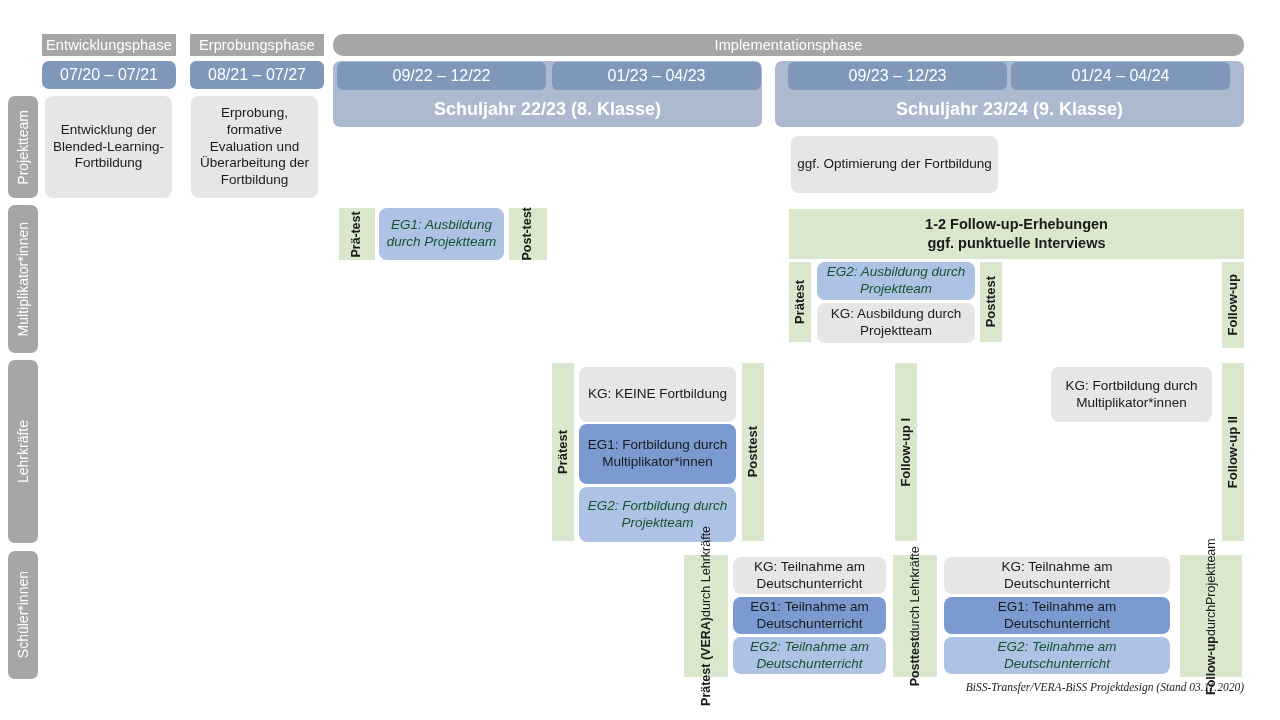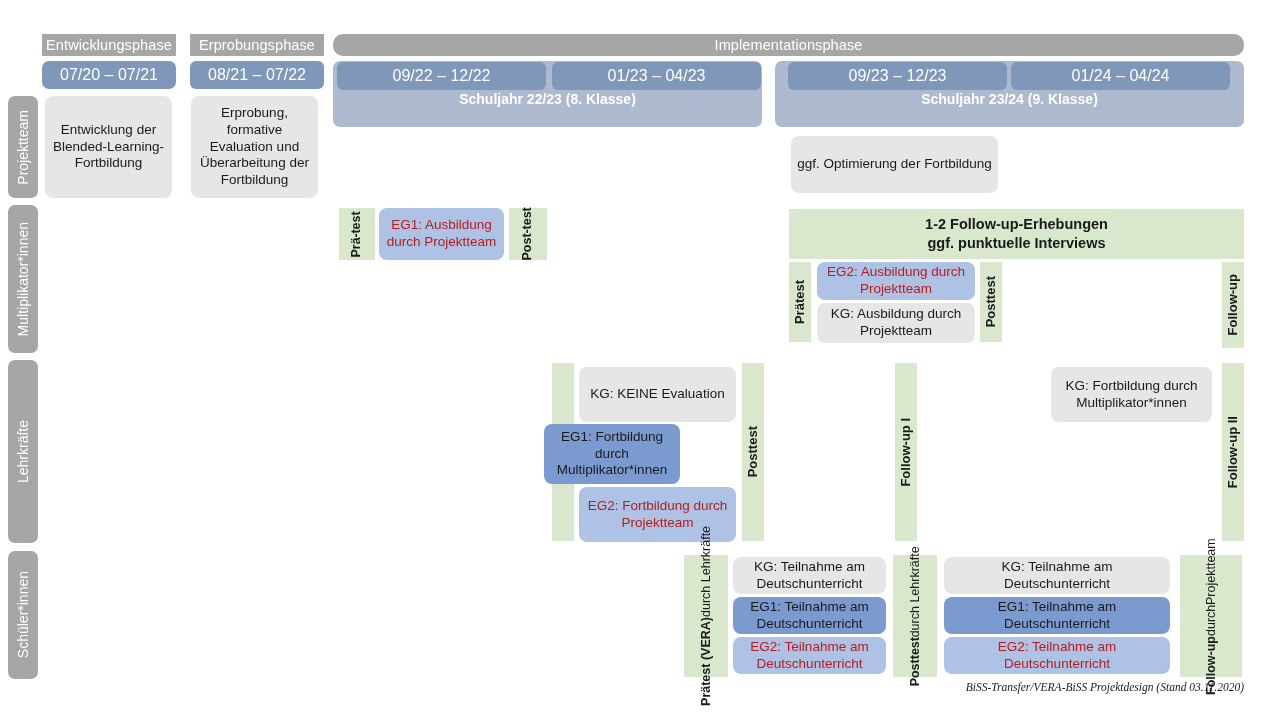--- a/index.html
+++ b/index.html
@@ -21,21 +21,21 @@
     font-size:14.5px;letter-spacing:.1px;
   }
   .datebar{
     background:#7f97b8;color:#ffffff;border-radius:6px;
     display:flex;align-items:center;justify-content:center;
     font-size:16px;
   }
   .yearbar{
     background:#acb9ce;color:#ffffff;border-radius:7px;
     display:flex;align-items:flex-end;justify-content:center;
-    font-size:14px;font-weight:bold;padding-bottom:20px;
+    font-size:18px;font-weight:bold;padding-bottom:7px;
   }
 
   
   .rolebar{
     background:#a6a6a6;color:#ffffff;border-radius:7px;
     display:flex;align-items:center;justify-content:center;
     font-size:14px;
   }
   .vert{
     writing-mode:vertical-rl;transform:rotate(180deg);
@@ -44,21 +44,21 @@
 
   
   .box{
     border-radius:8px;
     display:flex;align-items:center;justify-content:center;
     text-align:center;font-size:13.5px;line-height:1.25;
     padding:3px 6px;
   }
   .gray{background:#e6e6e6;color:#1a1a1a;}
   .blue-dark{background:#7a9ad0;color:#1a1a1a;}
-  .blue-light{background:#adc2e4;color:#b91c1c;}
+  .blue-light{background:#adc2e4;color:#14532d;font-style:italic;}
 
   
   .green{
     background:#d9e7cd;color:#1a1a1a;
     display:flex;align-items:center;justify-content:center;
   }
   .green-band{
     background:#d9e7cd;color:#1a1a1a;
     display:flex;align-items:center;justify-content:center;
     text-align:center;font-size:14.5px;font-weight:bold;line-height:1.3;
@@ -100,21 +100,21 @@
     <span>Erprobungsphase</span>
   </div>
   <div class="abs phasebar" style="left:333px;top:34px;width:911px;height:22px;border-radius:10px;">
     <span>Implementationsphase</span>
   </div>
 
   <div class="abs datebar" style="left:42px;top:61px;width:134px;height:28px;border-radius:7px;">
     <span>07/20 – 07/21</span>
   </div>
   <div class="abs datebar" style="left:190px;top:61px;width:134px;height:28px;">
-    <span>08/21 – 07/22</span>
+    <span>08/21 – 07/27</span>
   </div>
 
   <div class="abs yearbar" style="left:333px;top:61px;width:429px;height:66px;">
     <span>Schuljahr 22/23 (8. Klasse)</span>
   </div>
   <div class="abs datebar" style="left:337px;top:62px;width:209px;height:28px;">
     <span>09/22 – 12/22</span>
   </div>
   <div class="abs datebar" style="left:552px;top:62px;width:209px;height:28px;">
     <span>01/23 – 04/23</span>
@@ -190,23 +190,23 @@
     <span class="vlabel">Posttest</span>
   </div>
   <div class="abs green" style="left:1222px;top:262px;width:22px;height:86px;">
     <span class="vlabel">Follow-up</span>
   </div>
 
   <div class="abs green" style="left:552px;top:363px;width:22px;height:178px;">
     <span class="vlabel">Prätest</span>
   </div>
   <div class="abs box gray" style="left:579px;top:367px;width:157px;height:55px;">
-    <span>KG:  KEINE Evaluation</span>
-  </div>
-  <div class="abs box blue-dark" style="left:544px;top:424px;width:136px;height:60px;">
+    <span>KG:  KEINE Fortbildung</span>
+  </div>
+  <div class="abs box blue-dark" style="left:579px;top:424px;width:157px;height:60px;">
     <span>EG1: Fortbildung durch Multiplikator*innen</span>
   </div>
   <div class="abs box blue-light" style="left:579px;top:487px;width:157px;height:55px;">
     <span>EG2: Fortbildung durch Projektteam</span>
   </div>
   <div class="abs green" style="left:742px;top:363px;width:22px;height:178px;">
     <span class="vlabel">Posttest</span>
   </div>
   <div class="abs green" style="left:895px;top:363px;width:22px;height:178px;">
     <span class="vlabel">Follow-up I</span>

